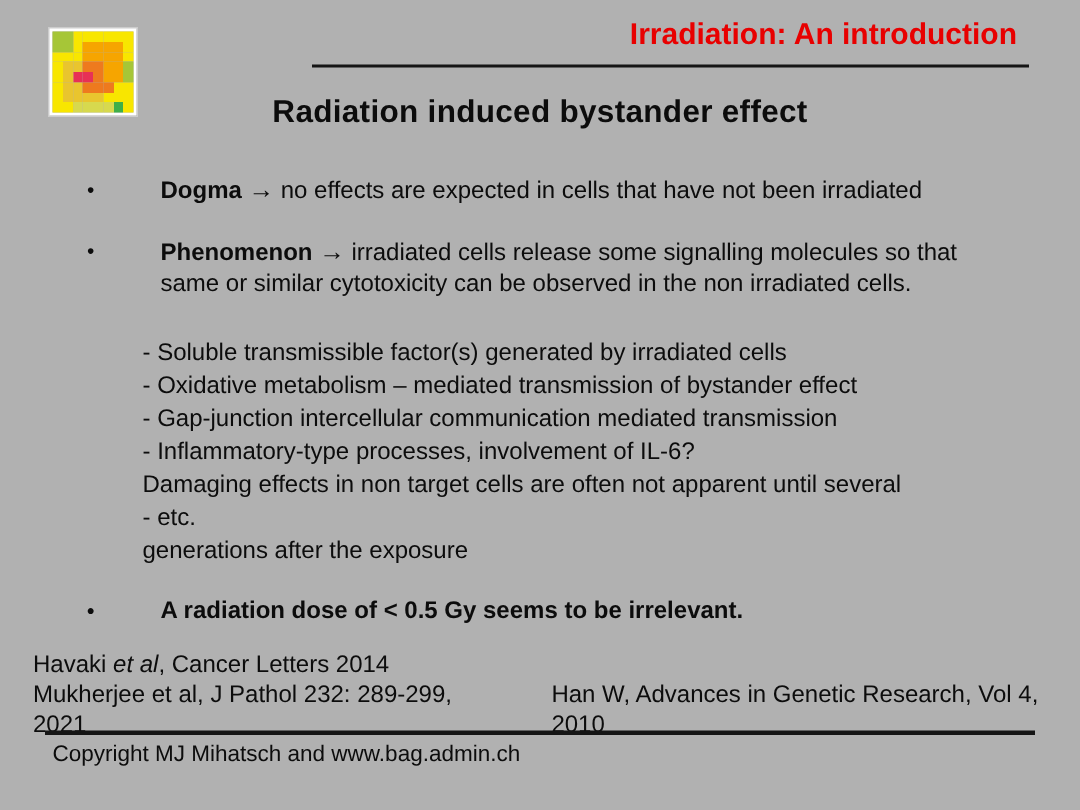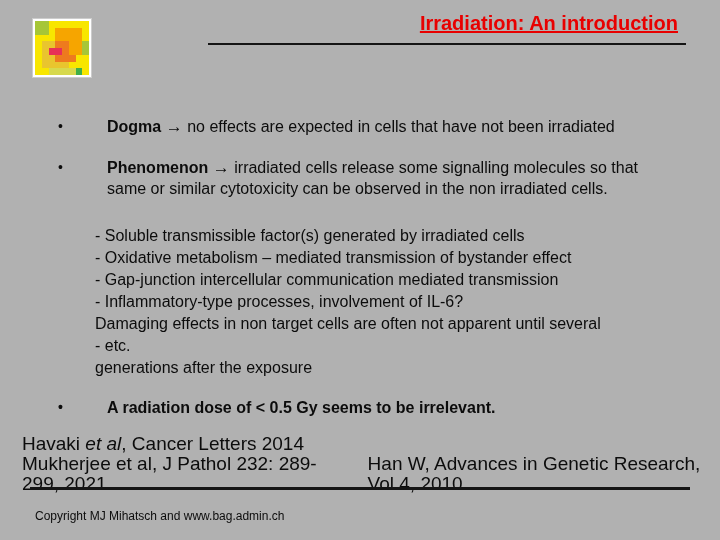--- a/index.html
+++ b/index.html
@@ -40,21 +40,20 @@
 
   
   .header-title {
     position: absolute;
     top: 12px;
     right: 42px;
     font-size: 20px;
     font-weight: bold;
     color: #e80000;
     white-space: nowrap;
-    text-decoration: underline;
   }
   .header-underline {
     position: absolute;
     left: 208px;
     top: 43px;
     width: 478px;
     height: 2px;
     background: #151515;
   }
 
@@ -99,43 +98,42 @@
     width: 580px;
     font-size: 16px;
     line-height: 22px;
   }
 
   
   .refs {
     position: absolute;
     left: 22px;
     top: 434px;
-    font-size: 19px;
+    font-size: 16px;
     line-height: 20px;
     width: 690px;
   }
   .ref-line2 { display: flex; }
   .ref-gap { width: 44px; flex: 0 0 44px; }
   .it { font-style: italic; }
 
   
   .footer-rule {
     position: absolute;
     left: 30px;
     top: 487px;
     width: 660px;
     height: 3px;
     background: #151515;
   }
   .copyright {
     position: absolute;
     left: 35px;
     top: 494px;
-    font-size: 12px;
-    margin-top: 15px;
+    font-size: 15px;
   }
 </style>
 </head>
 <body>
 
 <div class="slide">
 
   <div class="logo">
     <div class="logo-grid">
         <div style="background: rgb(166, 198, 55);"></div>
@@ -201,20 +199,21 @@
         <div style="background: rgb(215, 217, 78);"></div>
         <div style="background: rgb(215, 217, 78);"></div>
         <div style="background: rgb(63, 175, 73);"></div>
         <div style="background: rgb(248, 230, 0);"></div>
       </div>
   </div>
 
   <div class="header-title">Irradiation: An introduction</div>
   <div class="header-underline"></div>
 
+  <div class="slide-title">Radiation induced bystander effect</div>
 
   <div class="bullet-row bullet-dogma">
     <span class="bullet-dot">•</span>
     <div class="bullet-text">
       <span class="b">Dogma</span>
       <span class="arrow-glyph">→</span>
       <span>no effects are expected in cells that have not been irradiated</span>
     </div>
   </div>
 

